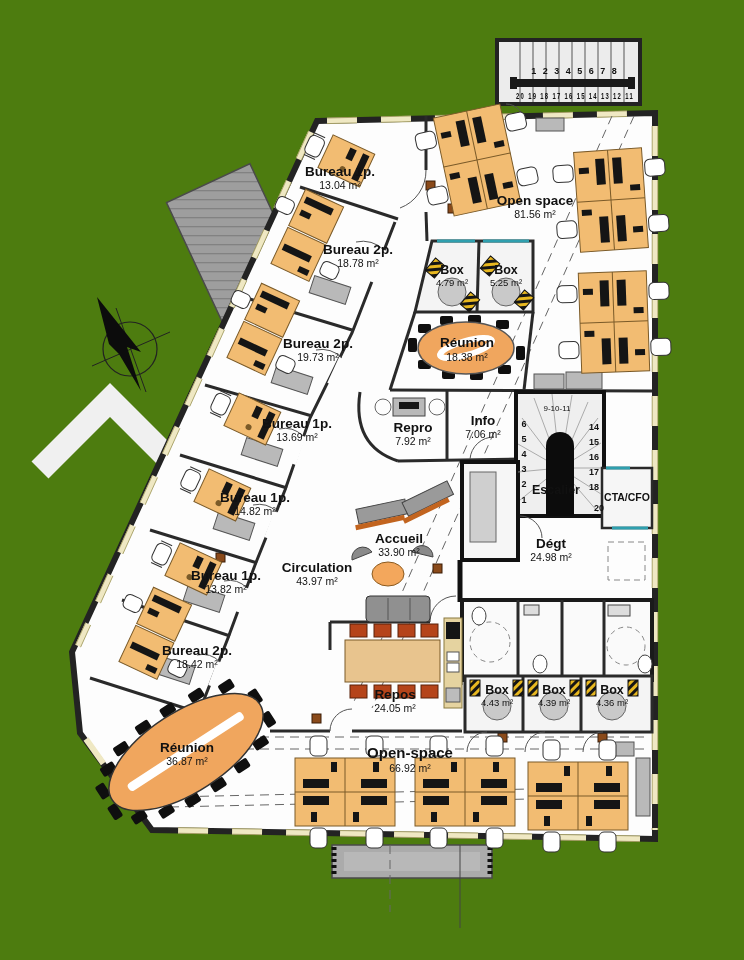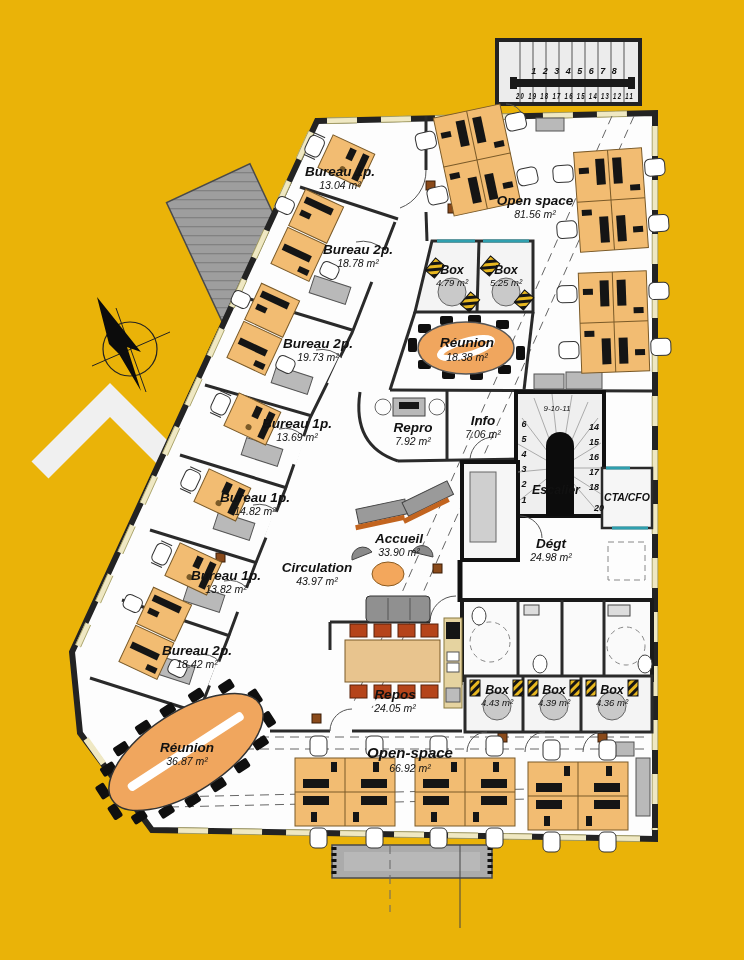--- a/index.html
+++ b/index.html
@@ -1,16 +1,16 @@
 <!DOCTYPE html>
 <html><head>
 <meta charset="utf-8">
 <style>
   html,body{margin:0;padding:0;background:#ffffff;}
-  #canvas{position:relative;width:744px;height:960px;background:#eab308;overflow:hidden;font-style:italic;}
+  #canvas{position:relative;width:744px;height:960px;background:#4d7c0f;overflow:hidden;}
   svg{display:block;}
   text{font-family:"Liberation Sans",sans-serif;fill:#111;}
   .rname{font-size:13.5px;font-weight:bold;text-anchor:middle;}
   .rarea{font-size:10.5px;text-anchor:middle;}
   .bname{font-size:12.5px;font-weight:bold;text-anchor:middle;}
   .barea{font-size:9.5px;text-anchor:middle;}
   .stnum{font-size:9px;font-weight:bold;text-anchor:middle;}
   .arcnum{font-size:8px;text-anchor:middle;}
   .extnum{font-size:9px;font-weight:bold;text-anchor:middle;letter-spacing:2px;}
   .iwall{stroke:#2a2a2a;stroke-width:3;fill:none;}

